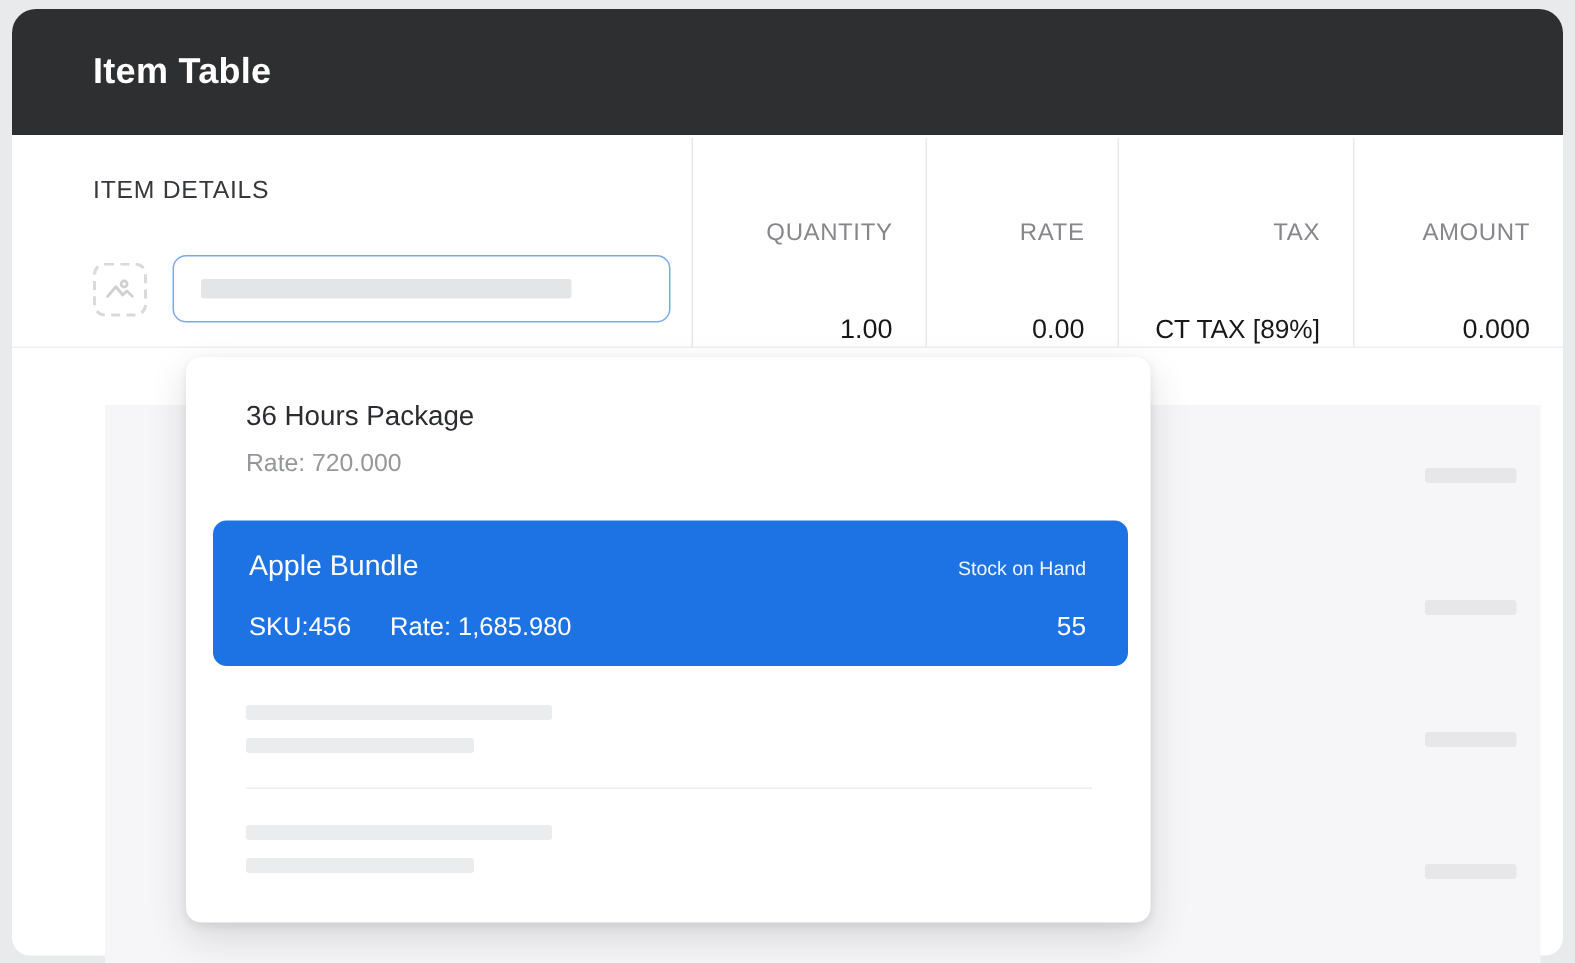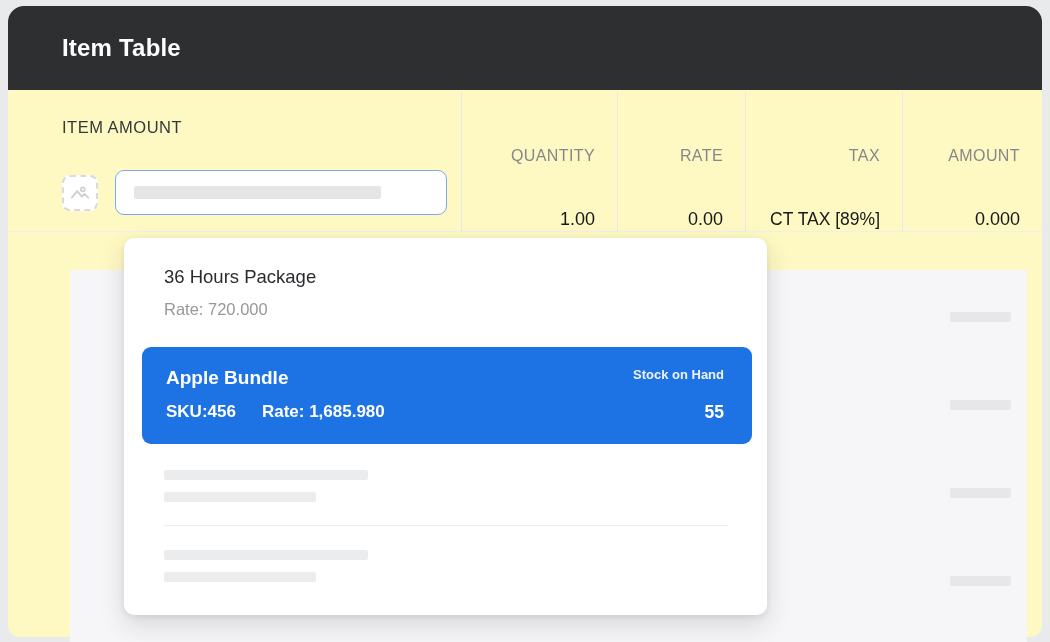--- a/index.html
+++ b/index.html
@@ -9,21 +9,21 @@
     --page-bg:#e9eaec;
     --panel-bg:#f6f6f8;
     --skeleton:#e9eaec;
     --divider:#e7e8ea;
   }
   *{box-sizing:border-box;margin:0;padding:0;}
   html,body{width:1050px;height:642px;overflow:hidden;}
   body{font-family:"Liberation Sans", sans-serif;background:var(--page-bg);position:relative;}
 
   
-  .card{position:absolute;left:8px;top:6px;width:1034px;height:631px;background:#fef9c3;border-radius:16px 16px 12px 12px;}
+  .card{position:absolute;left:8px;top:6px;width:1034px;height:631px;background:#ffffff;border-radius:16px 16px 12px 12px;}
 
   
   .titlebar{position:absolute;left:0;top:0;width:100%;height:84px;background:var(--header-bg);border-radius:16px 16px 0 0;display:flex;align-items:center;padding-left:54px;}
   .titlebar h1{color:#ffffff;font-size:24px;font-weight:600;letter-spacing:.2px;}
 
   
   .table-area{position:absolute;left:0;top:84px;width:100%;height:142px;border-bottom:1px solid #efeff1;}
   .vline{position:absolute;top:2px;bottom:0;width:1px;background:var(--divider);}
   .vline.v1{left:453px;} .vline.v2{left:609px;} .vline.v3{left:737px;} .vline.v4{left:894px;}
 
@@ -49,24 +49,24 @@
   .bg-panel{position:absolute;left:62px;top:264px;width:957px;height:373px;background:var(--panel-bg);}
   .bg-bar{position:absolute;left:880px;width:61px;height:10px;background:#e7e7e9;border-radius:2px;}
 
   
   .dropdown{position:absolute;left:116px;top:232px;width:643px;height:377px;background:#fff;border-radius:10px;box-shadow:0 10px 26px rgba(25,28,35,.14), 0 2px 6px rgba(25,28,35,.08);}
   .opt1{position:absolute;left:0;top:12px;width:100%;padding:16px 16px 0 40px;cursor:pointer;}
   .opt1 .name{font-size:18.5px;color:#2a2c2f;}
   .opt1 .sub{margin-top:12px;font-size:16.5px;color:#95979a;}
 
   .opt-selected{position:absolute;left:18px;top:109px;width:610px;height:97px;background:var(--accent);border-radius:9px;color:#fff;padding:20px 28px 0 24px;cursor:pointer;}
-  .opt-selected .row{display:flex;justify-content:space-between;align-items:flex-start;font-weight:bold;}
+  .opt-selected .row{display:flex;justify-content:space-between;align-items:center;}
   .opt-selected .name{font-size:19px;}
   .opt-selected .stock-label{font-size:13px;color:#eef4fe;}
-  .opt-selected .row2{margin-top:13px;}
+  .opt-selected .row2{margin-top:18px;}
   .opt-selected .meta{font-size:17px;display:flex;gap:26px;}
   .opt-selected .stock-val{font-size:17.5px;}
 
   .sk-bar{position:absolute;left:40px;height:10px;background:#ebecee;border-radius:2px;}
   .sk-long{width:204px;} .sk-short{width:152px;}
   .dd-divider{position:absolute;left:40px;top:287px;width:564px;height:1px;background:#ededef;}
 </style>
 </head>
 <body>
 
@@ -75,21 +75,21 @@
   <div class="titlebar">
     <h1>Item Table</h1>
   </div>
 
   <div class="table-area">
     <div class="vline v1"></div>
     <div class="vline v2"></div>
     <div class="vline v3"></div>
     <div class="vline v4"></div>
 
-    <div class="col-label first">ITEM AMOUNT</div>
+    <div class="col-label first">ITEM DETAILS</div>
     <div class="col-label right-edge lbl-qty">QUANTITY</div>
     <div class="col-label right-edge lbl-rate">RATE</div>
     <div class="col-label right-edge lbl-tax">TAX</div>
     <div class="col-label right-edge lbl-amt">AMOUNT</div>
 
     <div class="img-ph">
       <svg width="22" height="22" viewBox="0 0 24 24" fill="none" stroke="#cfd0d2" stroke-width="2" stroke-linecap="round" stroke-linejoin="round">
         <circle cx="15" cy="8" r="2.2"></circle>
         <path d="M3 17 L9 10 L14 16 L17 13 L21 17"></path>
       </svg>

